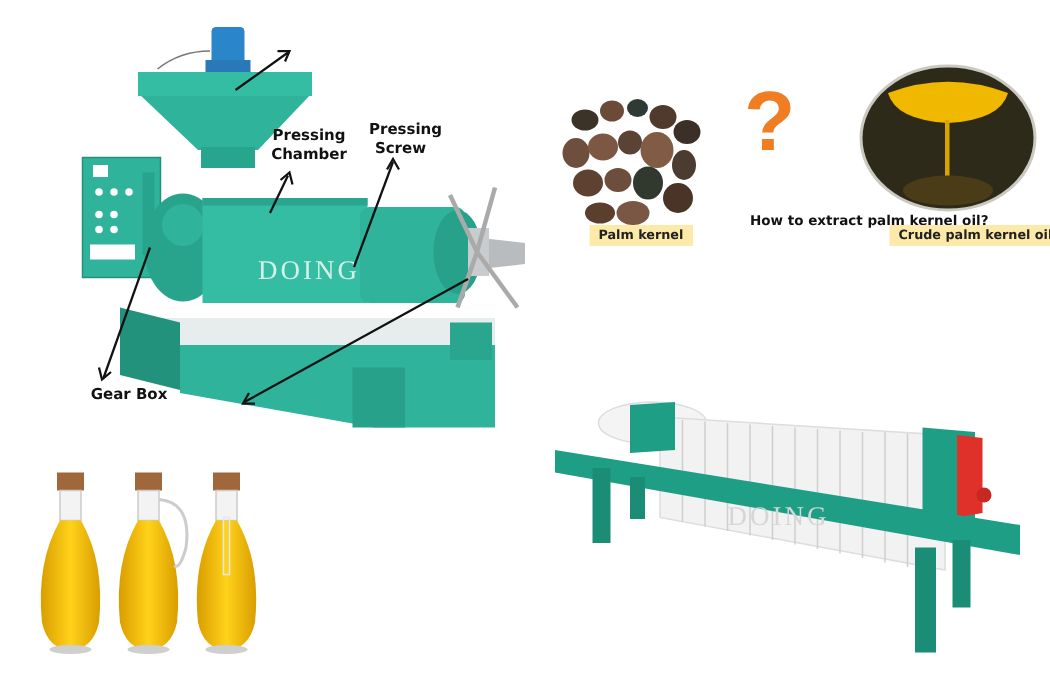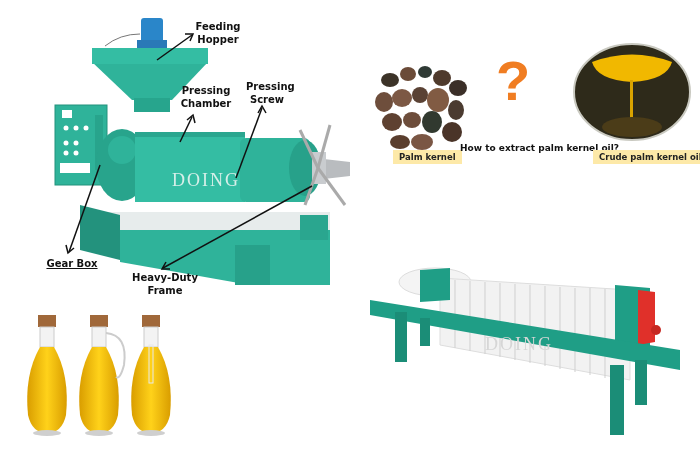--- a/index.html
+++ b/index.html
@@ -1,21 +1,21 @@
 <!DOCTYPE html>
 <html><head>
 <meta charset="utf-8">
 <style>
   html, body { margin:0; padding:0; }
   body { width:700px; height:450px; background:#ffffff; position:relative; overflow:hidden;
          font-family:"DejaVu Sans", sans-serif; }
   .abs { position:absolute; }
   .label { position:absolute; font-weight:bold; font-size:10px; color:#111; line-height:13px; text-align:center; }
   .tag { position:absolute; background:#fde9a8; font-weight:bold; font-size:8.5px; color:#222; padding:2px 6px; white-space:nowrap; }
-  .caption { position:absolute; font-weight:bold; font-size:9px; color:#111; white-space:nowrap; }
+  .caption { position:absolute; font-weight:bold; font-size:9px; color:#111; white-space:nowrap;margin-left:40px; }
   .qmark { position:absolute; font-size:56px; font-weight:bold; color:#f07d22; font-family:"Liberation Sans", sans-serif; }
   svg { position:absolute; overflow:visible; }
   .wm { font-family:"Liberation Serif", serif; letter-spacing:2px; }
 </style>
 </head>
 <body>
 
 <div class="abs" style="left:0;top:0;width:360px;height:300px;">
   <svg width="360" height="300" viewBox="0 0 360 300" style="left:0;top:0;">
 
@@ -70,28 +70,25 @@
         <path d="M187 120 L193 115 L195 123"></path>
       <line x1="236" y1="178" x2="262" y2="108"></line>
         <path d="M258 113 L262 106 L266 113"></path>
       <line x1="100" y1="165" x2="69" y2="252"></line>
         <path d="M66 245 L68 253 L74 248"></path>
       <line x1="312" y1="186" x2="163" y2="268"></line>
         <path d="M166 262 L162 269 L170 269"></path>
     </g>
   </svg>
 
-  <div class="label" style="left:193px;top:20px;width:50px;white-space:pre-line;">Feeding
-Hopper</div>
   <div class="label" style="left:180px;top:84px;width:52px;white-space:pre-line;">Pressing
 Chamber</div>
   <div class="label" style="left:246px;top:80px;width:42px;white-space:pre-line;">Pressing
 Screw</div>
-  <div class="label" style="left:44px;top:257px;width:56px;text-decoration:underline;">Gear Box</div>
-  <div class="label" style="left:115px;top:271px;width:100px;">Heavy-Duty Frame</div>
+  <div class="label" style="left:58px;top:257px;width:56px;">Gear Box</div>
 </div>
 
 <div class="abs" style="left:360px;top:40px;width:340px;height:150px;">
   <svg width="110" height="100" style="left:10px;top:20px;">
     <g fill="#5a3c2c">
       <ellipse cx="20" cy="20" rx="9" ry="7" fill="#3c3328"></ellipse>
       <ellipse cx="38" cy="14" rx="8" ry="7" fill="#6b4b38"></ellipse>
       <ellipse cx="55" cy="12" rx="7" ry="6" fill="#2f3a35"></ellipse>
       <ellipse cx="72" cy="18" rx="9" ry="8" fill="#4f3a2c"></ellipse>
       <ellipse cx="88" cy="28" rx="9" ry="8" fill="#3b2f28"></ellipse>

